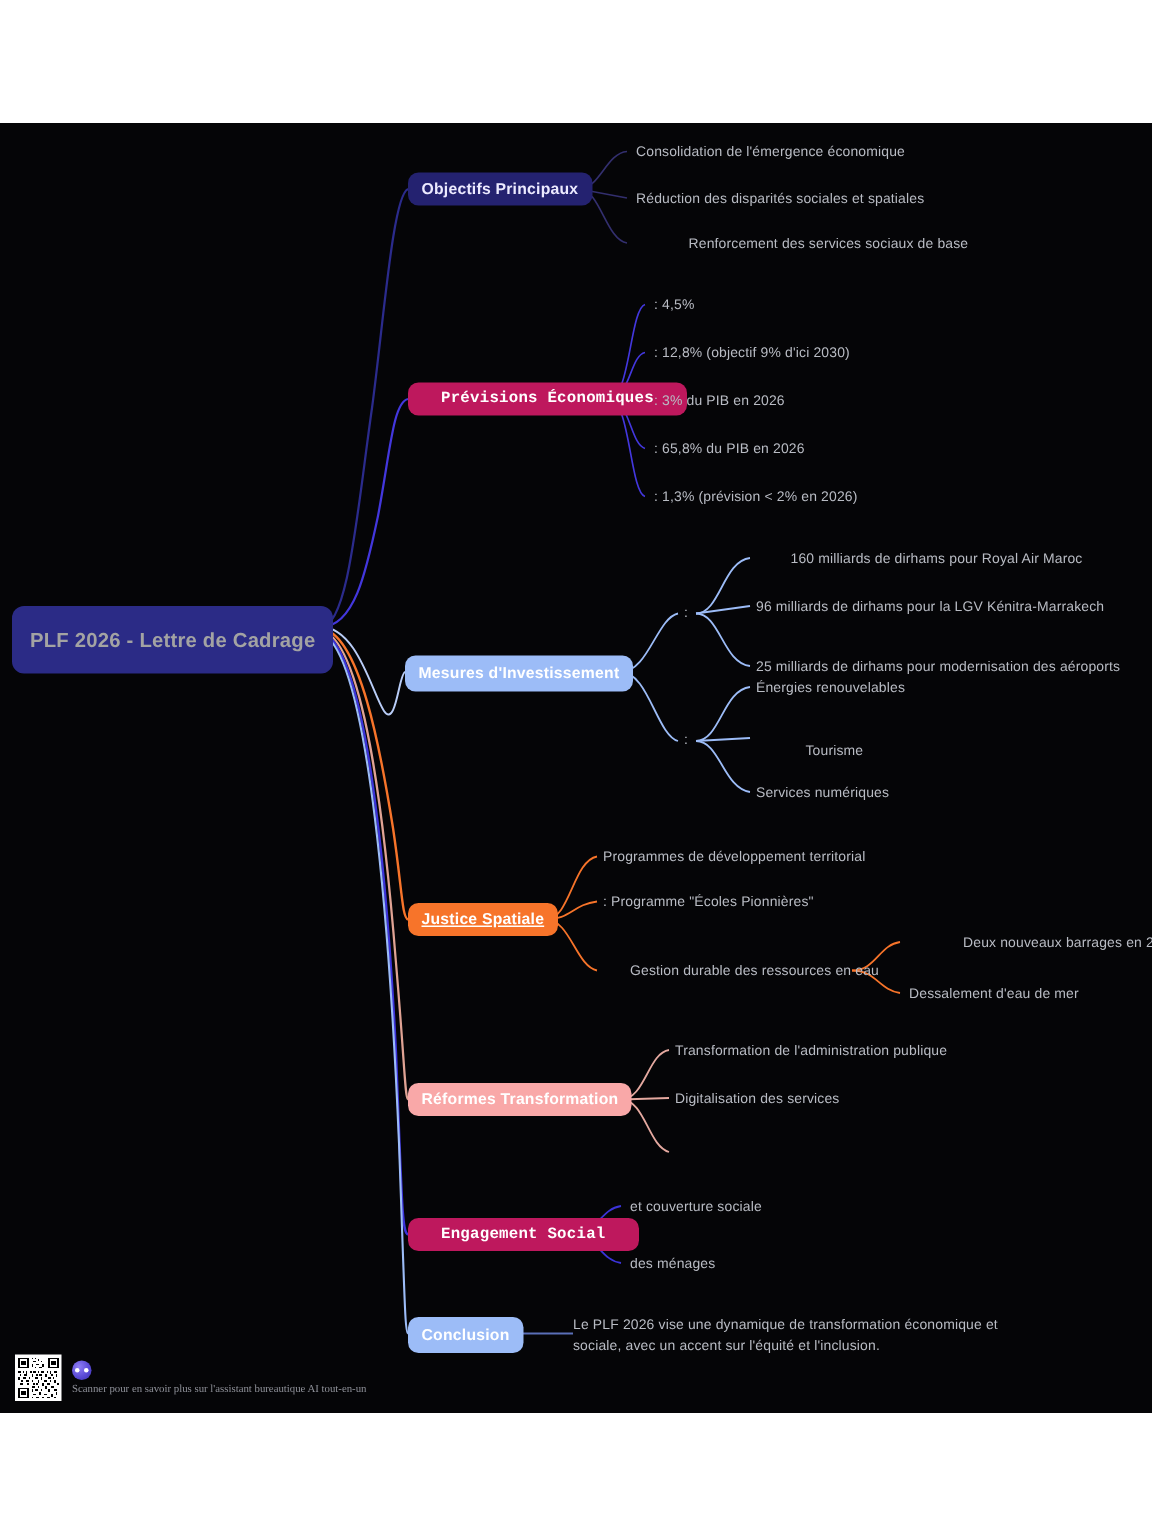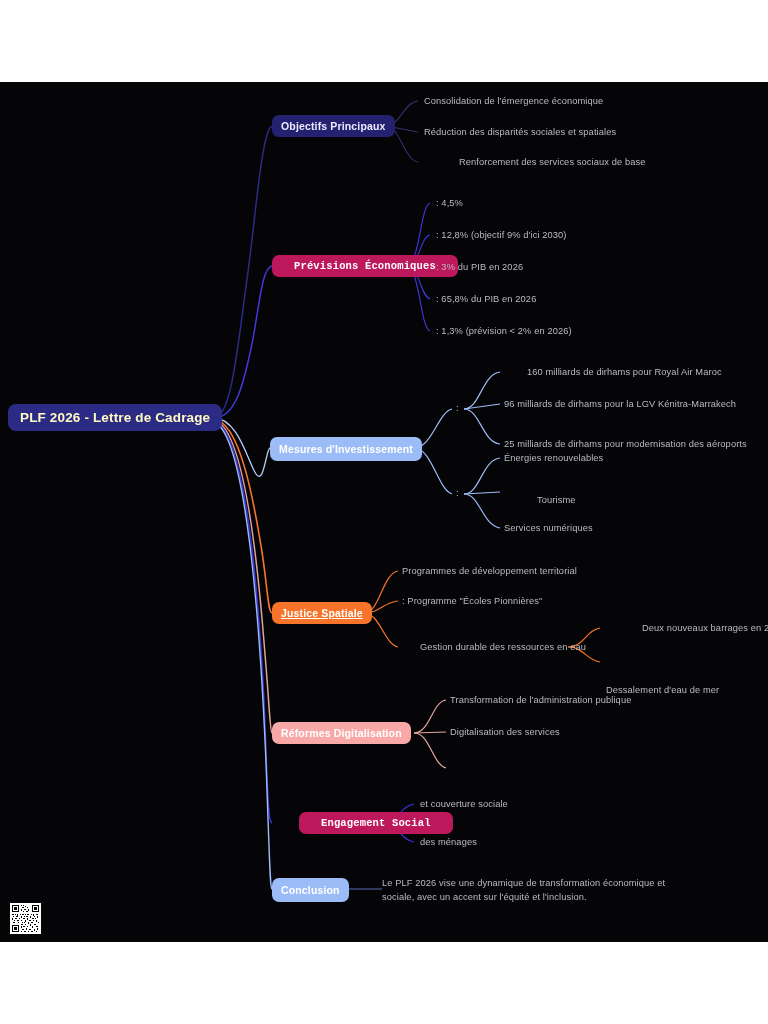--- a/index.html
+++ b/index.html
@@ -46,24 +46,24 @@
     align-items: center;
     justify-content: center;
     border-radius: 7px;
     white-space: nowrap;
     font-weight: bold;
     letter-spacing: .15px;
     box-sizing: border-box;
   }
 
   .node-root {
-    height: 27px;
+    height: 45px;
     padding: 0 12px;
     background: #2b2b86;
-    color: #fef9c3;
+    color: #a3a3a3;
     font-size: 13.5px;
     border-radius: 8px;
   }
 
   .node-b1 {  
     height: 22px;
     padding: 0 9px;
     background: #242270;
     color: #eceaff;
     font-size: 10.5px;
@@ -268,28 +268,28 @@
     <div class="leaf" style="left:504px; top:412px;margin-left:33px;">Tourisme</div>
     <div class="leaf" style="left:504px; top:440px;">Services numériques</div>
 
     <div class="node node-b4" style="left:272px; top:520px;text-decoration:underline;">Justice Spatiale</div>
 
     <div class="leaf" style="left:402px; top:483px;">Programmes de développement territorial</div>
     <div class="leaf" style="left:402px; top:513px;">: Programme "Écoles Pionnières"</div>
     <div class="leaf" style="left:420px; top:559px;">Gestion durable des ressources en eau</div>
 
     <div class="leaf" style="left:606px; top:540px;padding-left:36px;">Deux nouveaux barrages en 2026</div>
-    <div class="leaf" style="left:606px; top:574px;margin-top:28px;">Dessalement d'eau de mer</div>
-
-    <div class="node node-b5" style="left:272px; top:640px;">Réformes Digitalisation</div>
+    <div class="leaf" style="left:606px; top:574px;">Dessalement d'eau de mer</div>
+
+    <div class="node node-b5" style="left:272px; top:640px;">Réformes Transformation</div>
 
     <div class="leaf" style="left:450px; top:612px;">Transformation de l'administration publique</div>
     <div class="leaf" style="left:450px; top:644px;">Digitalisation des services</div>
 
-    <div class="node node-b2" style="left:272px; top:730px;margin-left:27px;">Engagement Social</div>
+    <div class="node node-b2" style="left:272px; top:730px;">Engagement Social</div>
 
     <div class="leaf" style="left:420px; top:716px;">et couverture sociale</div>
     <div class="leaf" style="left:420px; top:754px;">des ménages</div>
 
     <div class="node node-b3" style="left:272px; top:796px;">Conclusion</div>
 
     <div class="leaf leaf-multiline" style="left:382px; top:794px;">Le PLF 2026 vise une dynamique de transformation économique et sociale, avec un accent sur l'équité et l'inclusion.</div>
 
     <div id="watermark">
       <div id="qr">
@@ -369,16 +369,20 @@
               <rect x="23" y="25" width="1" height="2"></rect>
             <rect x="26" y="24" width="1" height="2"></rect>
               <rect x="10" y="27" width="1" height="1"></rect>
             <rect x="13" y="27" width="2" height="1"></rect>
               <rect x="17" y="27" width="1" height="1"></rect>
             <rect x="20" y="27" width="2" height="1"></rect>
               <rect x="25" y="27" width="1" height="1"></rect>
           </g>
         </svg>
       </div>
+      <div id="wm-right">
+        <div id="wm-logo"></div>
+        <div id="wm-text">Scanner pour en savoir plus sur l'assistant bureautique AI tout-en-un</div>
+      </div>
     </div>
 
   </div>
 </div>
 
 </body></html>

